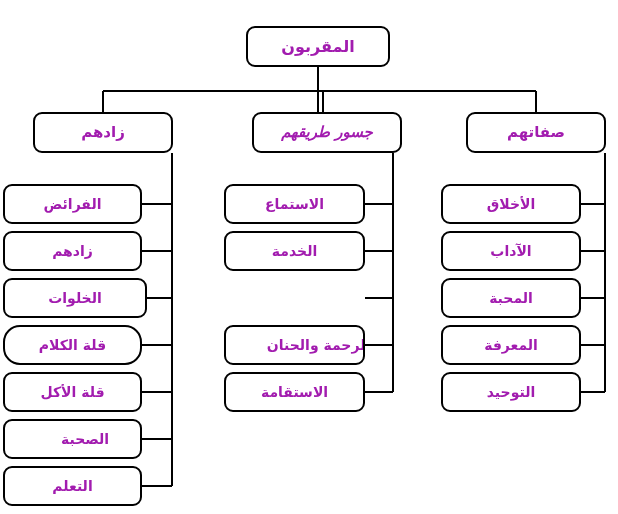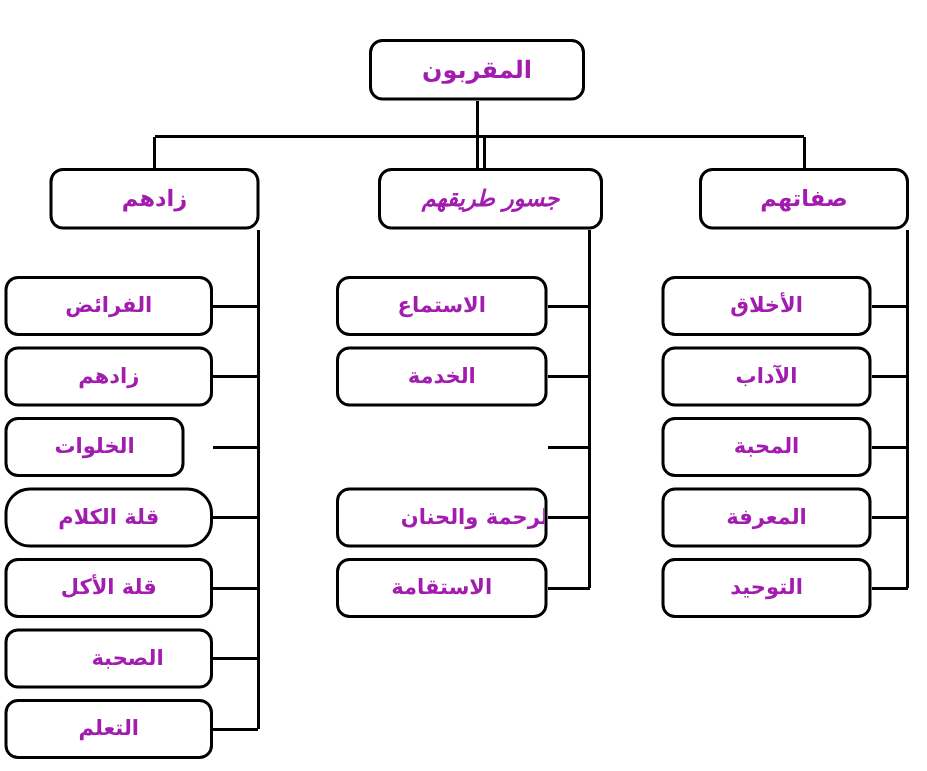--- a/index.html
+++ b/index.html
@@ -83,18 +83,18 @@
     <div class="node node-leaf" style="left: 441px; top: 325px; width: 140px; height: 40px;">المعرفة</div>
     <div class="node node-leaf" style="left: 441px; top: 372px; width: 140px; height: 40px;">التوحيد</div>
     <div class="node node-branch" style="left: 252px; top: 112px; width: 150px; height: 41px; font-style: italic;">جسور طريقهم</div>
     <div class="node node-leaf" style="left: 224px; top: 184px; width: 141px; height: 40px;">الاستماع</div>
     <div class="node node-leaf" style="left: 224px; top: 231px; width: 141px; height: 40px;">الخدمة</div>
     <div class="node node-leaf" style="left: 224px; top: 325px; width: 141px; height: 40px; padding-left: 48px;">الرحمة والحنان</div>
     <div class="node node-leaf" style="left: 224px; top: 372px; width: 141px; height: 40px;">الاستقامة</div>
     <div class="node node-branch" style="left: 33px; top: 112px; width: 140px; height: 41px;">زادهم</div>
     <div class="node node-leaf" style="left: 3px; top: 184px; width: 139px; height: 40px;">الفرائض</div>
     <div class="node node-leaf" style="left: 3px; top: 231px; width: 139px; height: 40px;">زادهم</div>
-    <div class="node node-leaf" style="left: 3px; top: 278px; width: 120px; height: 40px;">الخلوات</div>
+    <div class="node node-leaf" style="left: 3px; top: 278px; width: 144px; height: 40px;">الخلوات</div>
     <div class="node node-leaf" style="left: 3px; top: 325px; width: 139px; height: 40px; border-radius: 17px;">قلة الكلام</div>
     <div class="node node-leaf" style="left: 3px; top: 372px; width: 139px; height: 40px;">قلة الأكل</div>
     <div class="node node-leaf" style="left: 3px; top: 419px; width: 139px; height: 40px; padding-left: 25px;">الصحبة</div>
     <div class="node node-leaf" style="left: 3px; top: 466px; width: 139px; height: 40px;">التعلم</div>
   </div>
 
 </body></html>

